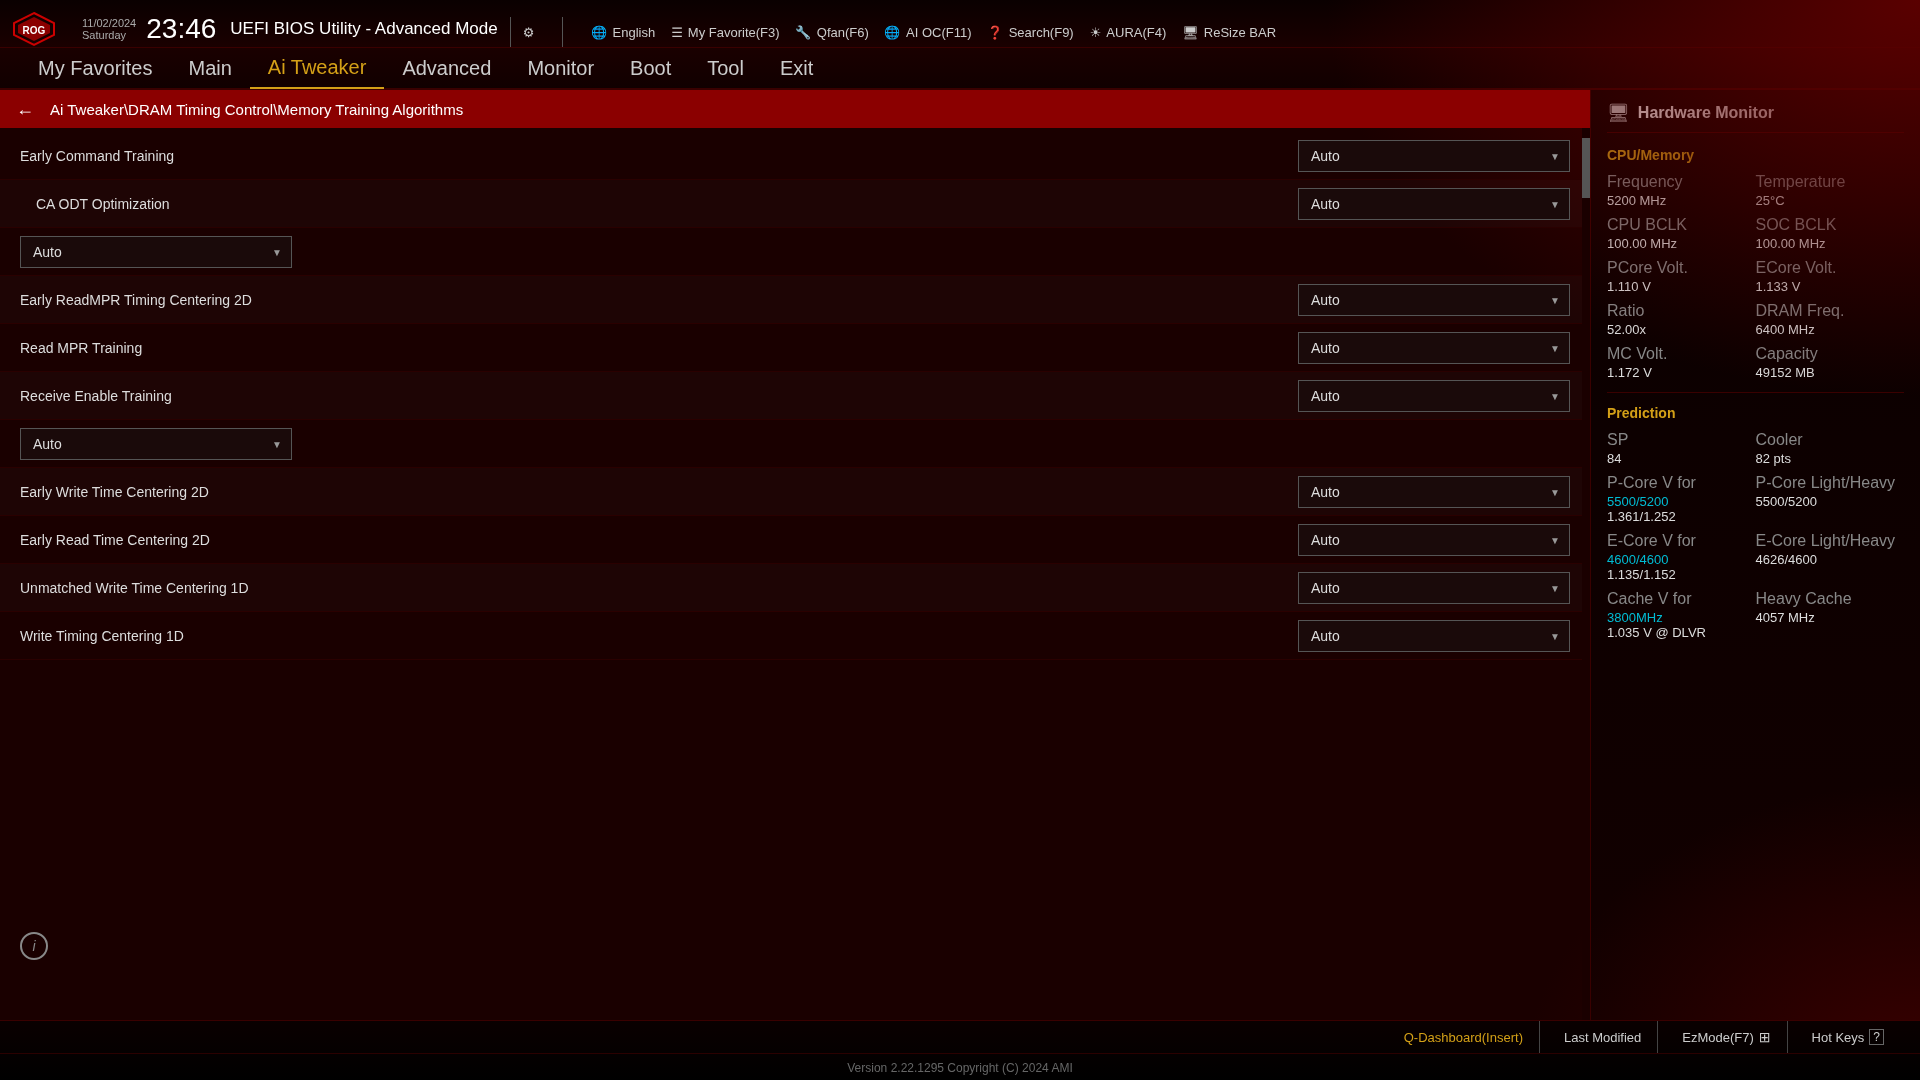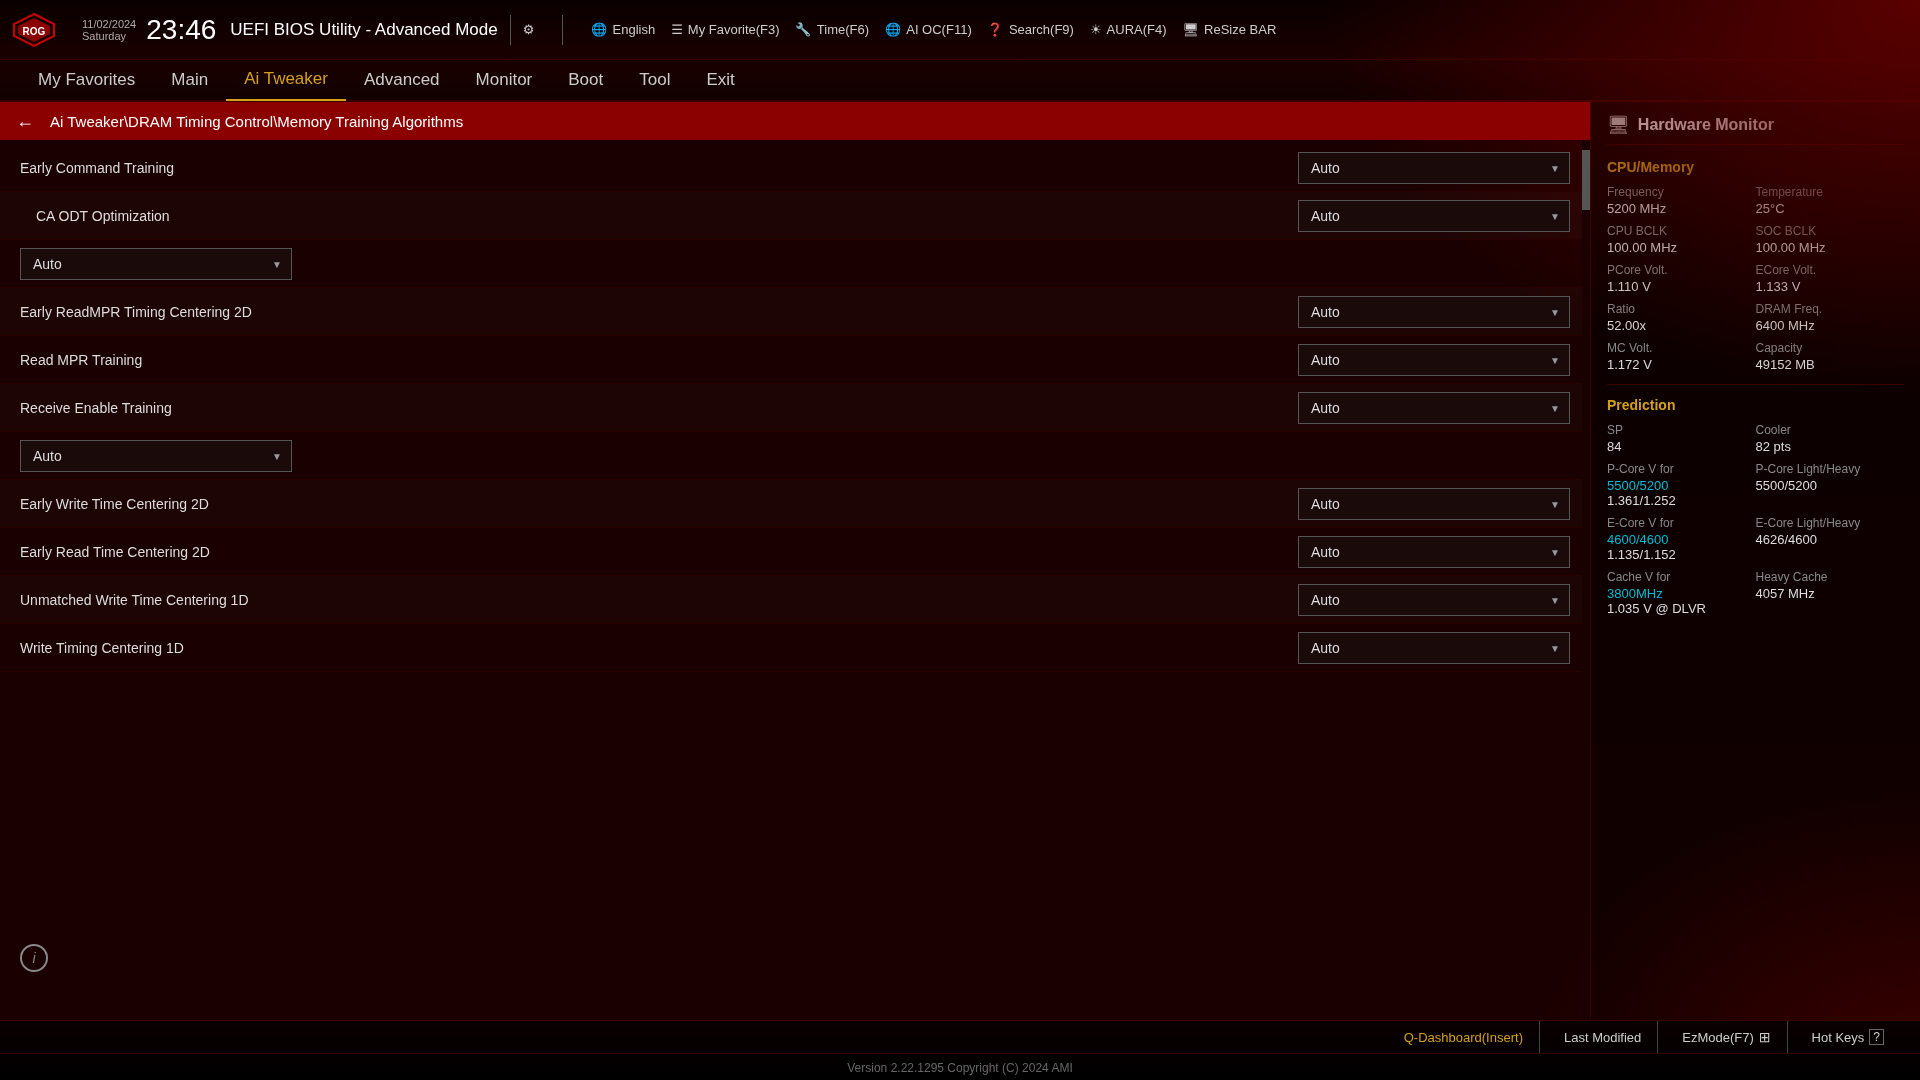--- a/index.html
+++ b/index.html
@@ -27,23 +27,23 @@
       bottom: 0; right: 0;
       width: 400px;
       height: 300px;
       background: radial-gradient(ellipse at bottom right, #3a0000 0%, transparent 70%);
       pointer-events: none;
     }
 
     
     .header {
       display: flex;
-      align-items: center;
+      align-items: flex-end;
       background: linear-gradient(180deg, #0a0000 0%, #1a0000 100%);
-      height: 60px;
+      height: 48px;
       padding: 0 12px;
       border-bottom: 1px solid #3a0000;
     }
     .logo-area {
       display: flex;
       align-items: center;
       margin-right: 16px;
     }
     .rog-logo {
       width: 44px;
@@ -81,21 +81,21 @@
     .navbar {
       display: flex;
       align-items: center;
       background: linear-gradient(180deg, #1a0000 0%, #110000 100%);
       height: 42px;
       padding: 0 20px;
       border-bottom: 2px solid #3a0000;
     }
     .nav-item {
       color: #ccc;
-      font-size: 17px;
+      font-size: 20px;
       padding: 0 18px;
       height: 42px;
       display: flex;
       align-items: center;
       cursor: pointer;
       position: relative;
     }
     .nav-item.active {
       color: #d4a017;
       border-bottom: 2px solid #d4a017;
@@ -235,21 +235,21 @@
     .hw-row {
       display: flex;
       justify-content: space-between;
       margin-bottom: 8px;
     }
     .hw-col {
       flex: 1;
     }
     .hw-label {
       color: #888;
-      font-size: 12px;
+      font-size: 16px;
       margin-bottom: 2px;
     }
     .hw-value {
       color: #ddd;
       font-size: 13px;
       font-weight: 500;
     }
 
     
     .info-icon-area {
@@ -348,21 +348,21 @@
     <div class="toolbar-item">
       <span>🌐</span>
       <span>English</span>
     </div>
     <div class="toolbar-item">
       <span>☰</span>
       <span>My Favorite(F3)</span>
     </div>
     <div class="toolbar-item">
       <span>🔧</span>
-      <span>Time(F6)</span>
+      <span>Qfan(F6)</span>
     </div>
     <div class="toolbar-item">
       <span>🌐</span>
       <span>AI OC(F11)</span>
     </div>
     <div class="toolbar-item">
       <span>❓</span>
       <span>Search(F9)</span>
     </div>
     <div class="toolbar-item">

